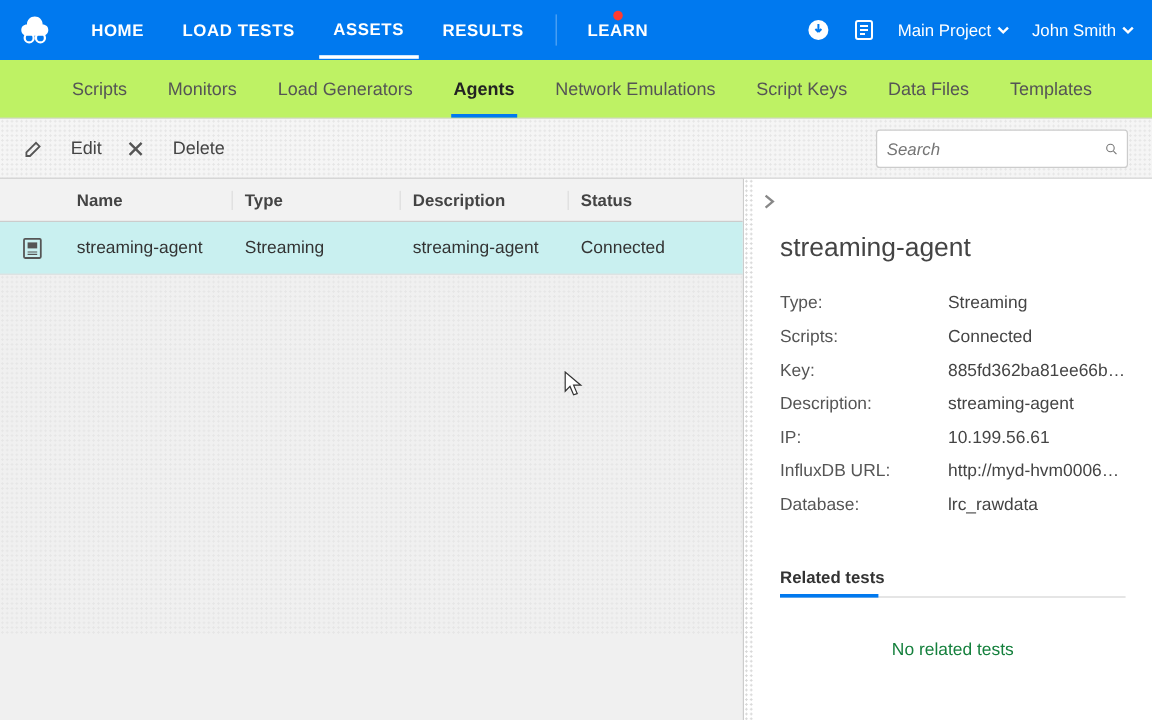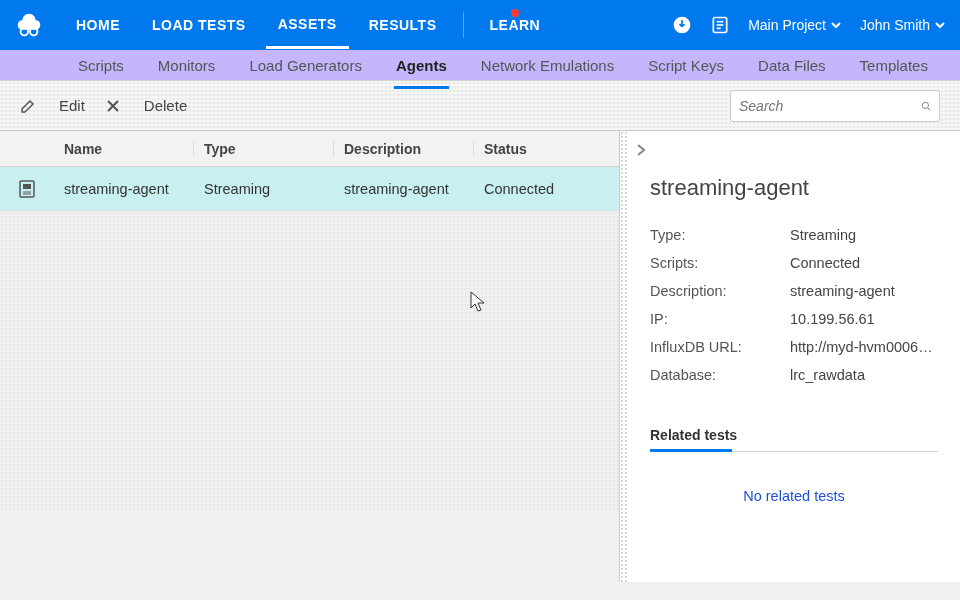--- a/index.html
+++ b/index.html
@@ -7,21 +7,21 @@
   .topnav { background: #0079ef; height: 50px; display: flex; align-items: center; color: #fff; padding: 0 14px; gap: 8px; }
   .logo { width: 30px; height: 30px; margin-right: 12px; }
   .topnav-items { display: flex; gap: 8px; align-items: center; flex: 1; }
   .topnav-item { padding: 14px 12px; font-weight: 600; font-size: 14px; letter-spacing: 0.5px; cursor: pointer; position: relative; }
   .topnav-item.active { border-bottom: 3px solid #fff; }
   .topnav-divider { width: 1px; height: 26px; background: rgba(255,255,255,0.35); margin: 0 6px; }
   .red-dot { width: 8px; height: 8px; border-radius: 50%; background: #ff3b30; position: absolute; top: 6px; left: 50%; transform: translateX(-50%); }
   .topnav-right { display: flex; align-items: center; gap: 18px; }
   .topnav-icon { width: 20px; height: 20px; cursor: pointer; }
   .proj-user { display: flex; align-items: center; gap: 4px; cursor: pointer; font-size: 14px; }
-  .subnav { background: #c4b5fd; height: 31px; border-bottom: 1px solid #d4d4d4; display: flex; align-items: center; padding-left: 62px; gap: 2px; }
+  .subnav { background: #bef264; height: 49px; border-bottom: 1px solid #d4d4d4; display: flex; align-items: center; padding-left: 44px; gap: 2px; }
   .subnav-item { padding: 15px 16px 14px; font-size: 15px; color: #555; cursor: pointer; position: relative; }
   .subnav-item.active { font-weight: 700; color: #222; }
   .subnav-item.active::after { content:""; position:absolute; left:14px; right:14px; bottom:-1px; height:3px; background:#0079ef; }
   .toolbar { height: 50px; display: flex; align-items: center; padding: 0 20px; gap: 20px; background: #f5f5f5; border-bottom: 1px solid #ccc; background-image: radial-gradient(#e6e6e6 1px, transparent 1px); background-size: 4px 4px; }
   .tool-btn { display: flex; align-items: center; gap: 23px; cursor: pointer; font-size: 15px; color: #444; }
   .tool-icon { width:16px; height:16px; }
   .search-wrap { margin-left:auto; display:flex; align-items:center; background:#fff; border:1px solid #ccc; border-radius:3px; width:210px; height:32px; padding:0 8px; }
   .search-wrap input { border:none; outline:none; flex:1; font-size:14px; color:#555; font-style:italic; }
   .main { display:flex; height: calc(600px - 50px - 49px - 50px); }
   .table-area { flex:1; min-width:0; overflow:auto; border-right:1px solid #ccc; }
@@ -45,21 +45,21 @@
   .cursor-arrow { position:absolute; top:80px; left:470px; width:18px; height:22px; }
   .detail { width:340px; background:#fff; position:relative; padding:18px 22px 12px 30px; overflow:auto; }
   .detail::before { content:""; position:absolute; top:0; left:0; width:8px; height:100%; background: radial-gradient(#d8d8d8 1px, transparent 1px); background-size:4px 4px; }
   .collapse-icon { position:absolute; left:14px; top:12px; width:14px; height:14px; cursor:pointer; color:#888; }
   .detail-title { font-size:22px; color:#444; margin:26px 0 20px; }
   .detail-row { display:flex; padding:6px 0; font-size:14.5px; color:#555; }
   .detail-label { width:140px; color:#555; }
   .detail-val { flex:1; color:#444; overflow:hidden; text-overflow:ellipsis; white-space:nowrap; }
   .related-hdr { font-weight:700; color:#333; margin-top:38px; padding-bottom:8px; border-bottom:1px solid #d4d4d4; position:relative; }
   .related-hdr::after { content:""; position:absolute; left:0; bottom:-1px; width:82px; height:3px; background:#0079ef; }
-  .no-related { text-align:center; color:#1d4ed8; padding:36px 0; font-size:14.5px; }
+  .no-related { text-align:center; color:#15803d; padding:36px 0; font-size:14.5px; }
 </style>
 </head>
 <body>
 
 <div class="topnav">
   <svg class="logo" viewBox="0 0 32 32">
       <path fill="#fff" d="M23 11c0-4-3-7-7-7s-7 3-7 7c-3 0-5 2-5 5s2 5 5 5h14c3 0 5-2 5-5s-2-5-5-5z"></path>
       <circle cx="11" cy="23" r="4" fill="none" stroke="#fff" stroke-width="2"></circle>
       <circle cx="21" cy="23" r="4" fill="none" stroke="#fff" stroke-width="2"></circle>
       <path d="M13 19l6-6" stroke="#fff" stroke-width="2"></path>
@@ -169,20 +169,24 @@
     <div id="detail-fields">
         <div class="detail-row">
           <div class="detail-label">Type:</div>
           <div class="detail-val">Streaming</div>
         </div>
         <div class="detail-row">
           <div class="detail-label">Scripts:</div>
           <div class="detail-val">Connected</div>
         </div>
         <div class="detail-row">
+          <div class="detail-label">Key:</div>
+          <div class="detail-val">885fd362ba81ee66b…</div>
+        </div>
+        <div class="detail-row">
           <div class="detail-label">Description:</div>
           <div class="detail-val">streaming-agent</div>
         </div>
         <div class="detail-row">
           <div class="detail-label">IP:</div>
           <div class="detail-val">10.199.56.61</div>
         </div>
         <div class="detail-row">
           <div class="detail-label">InfluxDB URL:</div>
           <div class="detail-val">http://myd-hvm00063…</div>

